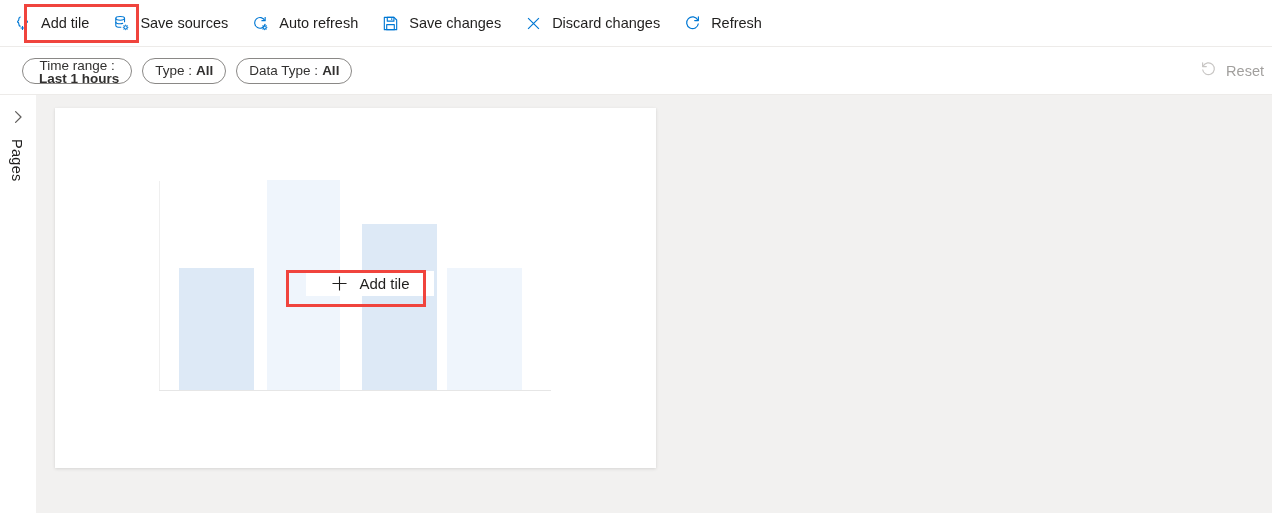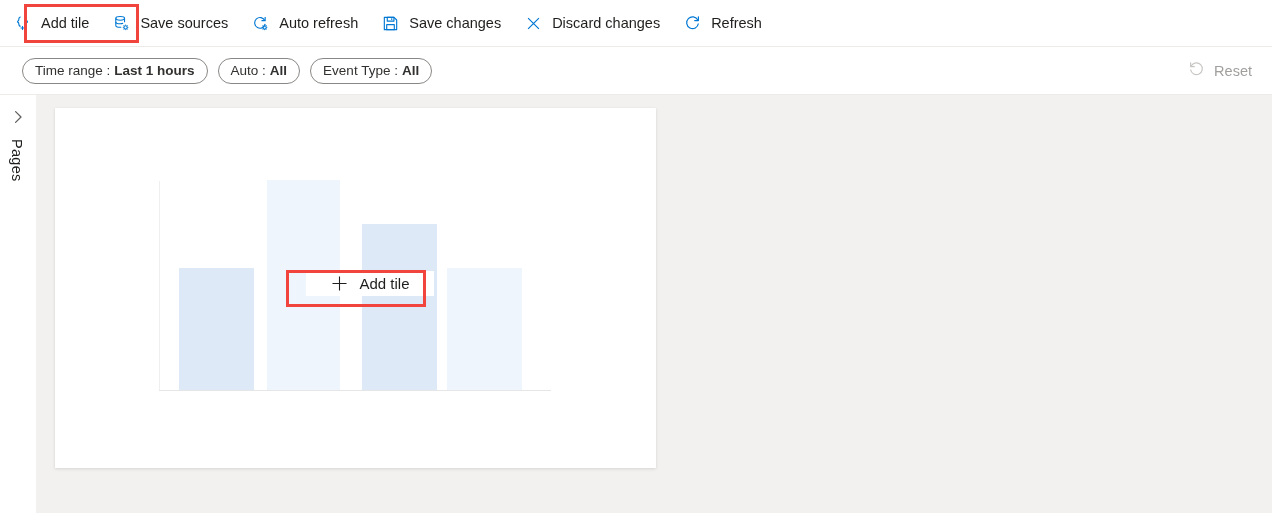--- a/index.html
+++ b/index.html
@@ -100,30 +100,30 @@
     margin-left: 10px;
     border: 1px solid #8a8886;
     border-radius: 14px;
     background: #ffffff;
     font-size: 13.5px;
     color: #323130;
     cursor: pointer;
     box-sizing: border-box;
     line-height: 1;
   }
-  .pill:first-child { margin-left: 22px; }
+  .pill:first-child { margin-left: 22px; flex-direction: column; }
   .pill .pill-key { font-weight: 400; }
   .pill .pill-val { font-weight: 700; margin-left: 4px; }
   .filter-spacer { flex: 1 1 auto; }
   .reset-btn {
     display: inline-flex;
     align-items: center;
     height: 32px;
     padding: 0 4px 0 6px;
-    margin-right: 16px;
+    margin-right: 4px;
     background: transparent;
     border: none;
     color: #a19f9d;
     font-family: "Liberation Sans", sans-serif;
     font-size: 14.5px;
     cursor: default;
     box-sizing: border-box;
   }
   .reset-btn .cmd-ico { color: #c8c6c4; margin-right: 8px; }
 
@@ -310,26 +310,26 @@
 </div>
 
 <div class="filter-bar">
 
   <button class="pill">
     <span class="pill-key">Time range :</span>
     <span class="pill-val">Last 1 hours</span>
   </button>
 
   <button class="pill">
-    <span class="pill-key">Auto :</span>
+    <span class="pill-key">Type :</span>
     <span class="pill-val">All</span>
   </button>
 
   <button class="pill">
-    <span class="pill-key">Event Type :</span>
+    <span class="pill-key">Data Type :</span>
     <span class="pill-val">All</span>
   </button>
 
   <div class="filter-spacer"></div>
 
   <button class="reset-btn">
     <span class="cmd-ico">
       <svg width="19" height="19" viewBox="0 0 20 20" fill="none" stroke="currentColor" stroke-width="1.25">
         <path d="M4.4 6.4A6.2 6.2 0 1 1 3.8 10"></path>
         <path d="M3.8 3.0v3.9h3.9" stroke-linejoin="round" stroke-linecap="round"></path>

